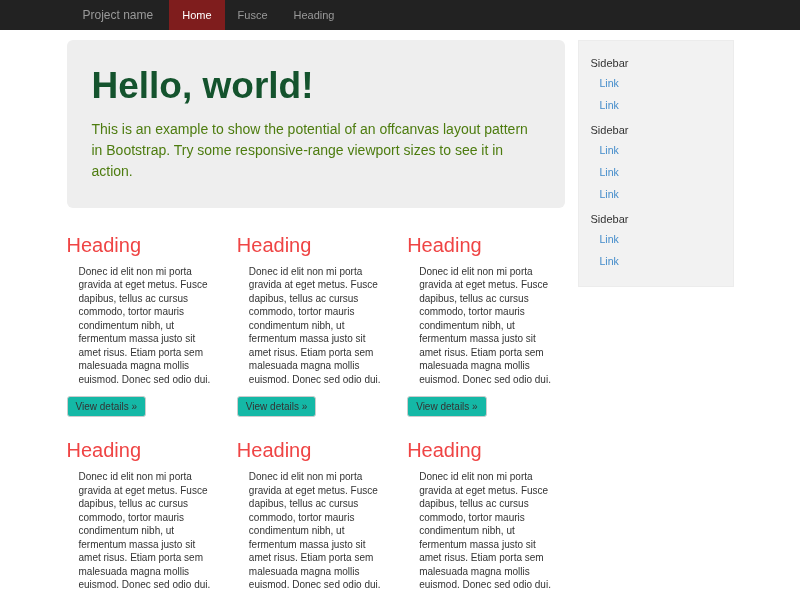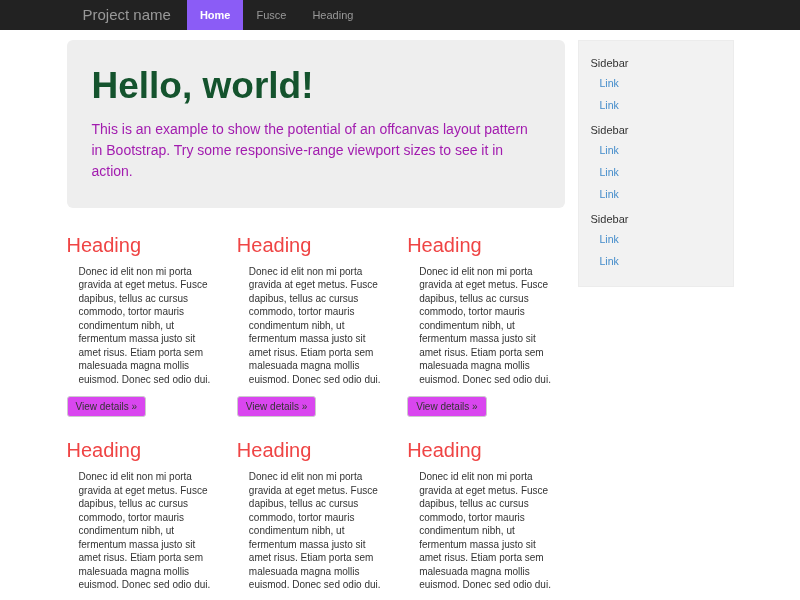--- a/index.html
+++ b/index.html
@@ -9,59 +9,59 @@
     background: #ffffff;
     font-family: "Liberation Sans", sans-serif;
     color: #333333;
     overflow: hidden;
   }
 
   
   .navbar { background: #222222; height: 30px; width: 100%; }
   .navbar .container { width: 667px; margin: 0 auto; display: flex; height: 30px; }
   .brand {
-    color: #999999; font-size: 15px; line-height: 30px;
+    color: #999999; font-size: 12px; line-height: 30px;
     padding: 0 16px 0 16px; text-decoration: none; white-space: nowrap;
   }
   .nav { display: flex; list-style: none; margin: 0; padding: 0; }
   .nav a {
     display: block; color: #999999; font-size: 11px; line-height: 30px;
     padding: 0 13px; text-decoration: none;
   }
-  .nav li.active a { background: #8b5cf6; color: #ffffff; font-weight: bold; }
+  .nav li.active a { background: #7f1d1d; color: #ffffff; }
 
   
   .main-container { width: 667px; margin: 0 auto; padding-top: 10px; }
   .content-row { display: flex; gap: 13px; }
   .main-col { flex: 0 0 498px; width: 498px; }
 
   
   .jumbotron {
     background: #eeeeee; border-radius: 6px;
     padding: 26px 25px 26px; margin-bottom: 20px;
   }
   .jumbotron h1 {
     font-size: 37px; line-height: 1.1; margin: 0 0 12px;
     color: #14532d; font-weight: bold;
   }
   .jumbotron p {
-    font-size: 14px; line-height: 1.5; margin: 0; color: #a21caf; max-width: 450px;
+    font-size: 14px; line-height: 1.5; margin: 0; color: #4d7c0f; max-width: 450px;
   }
 
   
   .cards-row { display: flex; gap: 13px; margin-bottom: 16px; }
   .card { flex: 1; min-width: 0; }
   .card h2 {
     font-size: 20px; font-weight: 500; margin: 6px 0 8px; color: #ef4444;
   }
   .card p {
     font-size: 10px; line-height: 1.35; margin: 0 12px 10px; color: #333333;
   }
   .btn {
-    display: inline-block; background: #d946ef; border: 1px solid #cccccc;
+    display: inline-block; background: #14b8a6; border: 1px solid #cccccc;
     border-radius: 3px; font-size: 10px; padding: 4px 8px; color: #333333;
     cursor: pointer; font-family: inherit; white-space: nowrap;
   }
 
   
   .sidebar {
     flex: 0 0 156px; width: 156px; align-self: flex-start;
     background: #f2f2f2; border: 1px solid #ececec; border-radius: 0;
     padding: 8px 0 10px;
   }

